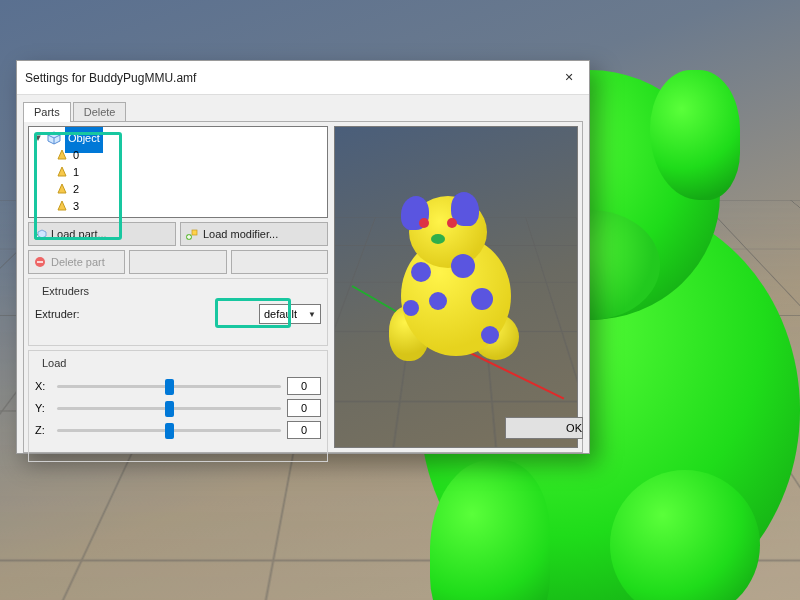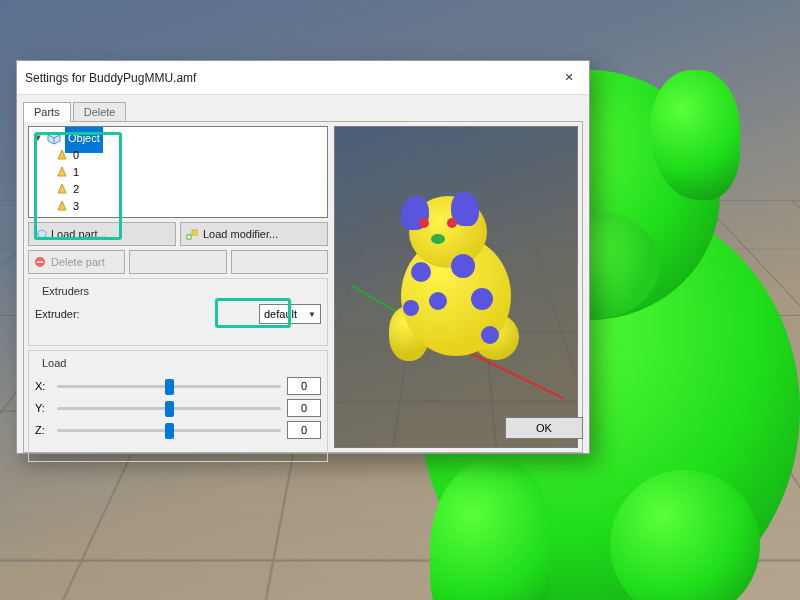--- a/index.html
+++ b/index.html
@@ -111,21 +111,21 @@
   .pv-pug { position:absolute; left:50%; top:48%; transform:translate(-50%,-50%); width:150px; height:170px; }
   .pblob { position:absolute; border-radius:50%; }
   .pv-body { width:110px; height:120px; left:20px; top:40px; background:radial-gradient(circle at 35% 30%, #fff44a, #e6d31e 70%); }
   .pv-head { width:78px; height:72px; left:28px; top:0; background:radial-gradient(circle at 40% 35%, #fff44a, #e2ce1c 70%); }
   .pv-leg  { width:40px; height:55px; left:8px; top:110px; background:radial-gradient(circle at 40% 30%,#fff44a,#d7c518 70%); border-radius:45%; }
   .pv-leg2 { width:46px; height:46px; left:92px; top:118px; background:radial-gradient(circle at 40% 30%,#fff44a,#d7c518 70%); }
   .dot { position:absolute; border-radius:50%; background:#5a55e0; }
   .ear { position:absolute; width:28px; height:34px; border-radius:50% 60% 40% 50%; background:#5a55e0; }
   .eye { position:absolute; width:10px; height:10px; border-radius:50%; background:#d34; }
   .nose{ position:absolute; width:14px; height:10px; border-radius:50%; background:#2fae4a; }
-  .okbtn { width:78px; height:22px; border:1px solid #7a7a7a; background:#e1e1e1; text-align:center; line-height:20px; }
+  .okbtn { width:78px; height:22px; border:1px solid #7a7a7a; background:#e1e1e1; text-align:right; line-height:20px; }
 
   .dialog-footer { position:absolute; left:6px; right:6px; bottom:6px; height:30px; display:flex; justify-content:flex-end; }
 </style>
 </head>
 <body>
 
 <div class="viewport">
   <div class="grid"></div>
 
   <div class="pug-big">

